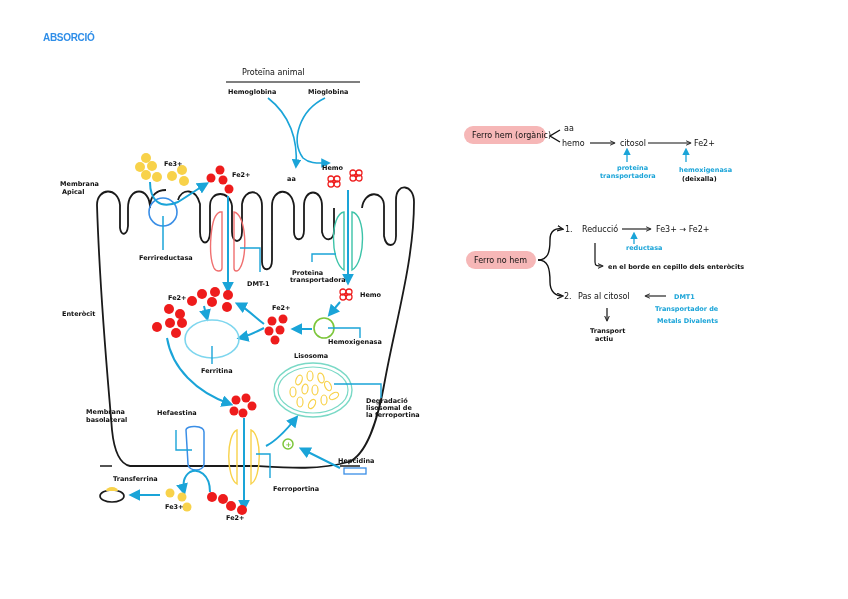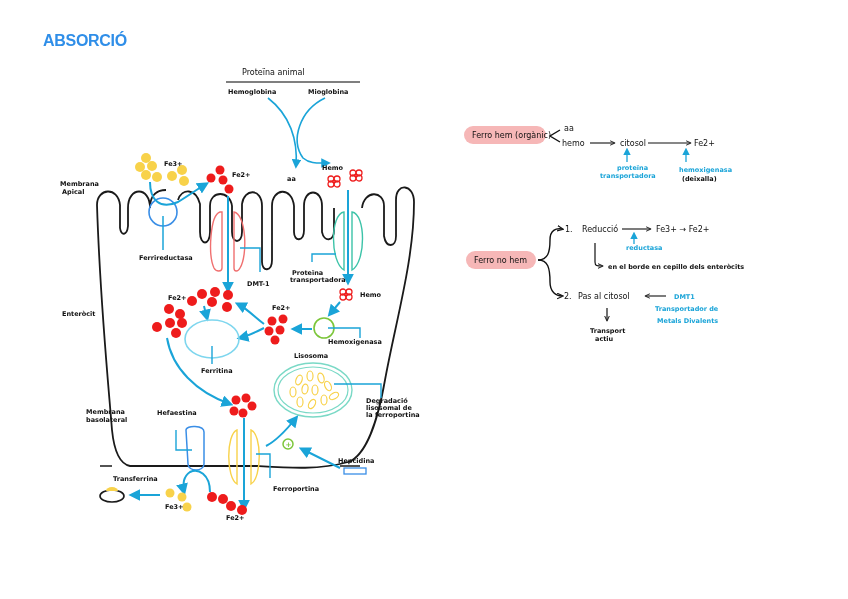--- a/index.html
+++ b/index.html
@@ -1,17 +1,17 @@
 <!DOCTYPE html>
 <html><head>
 <meta charset="utf-8">
 <style>
   html, body { margin:0; padding:0; background:#ffffff; }
   body { width:848px; height:599px; position:relative; overflow:hidden; font-family:"DejaVu Sans", sans-serif; }
-  #title { position:absolute; left:43px; top:32px; font-family:"Liberation Sans", sans-serif; font-weight:bold; font-size:16px; color:#2f8ee8; letter-spacing:-0.3px; }
+  #title { position:absolute; left:43px; top:32px; font-family:"Liberation Sans", sans-serif; font-weight:bold; font-size:10px; color:#2f8ee8; letter-spacing:-0.3px; }
   svg#dia { position:absolute; left:0; top:0; }
   .lbl { font-family:"DejaVu Sans", sans-serif; font-size:6.5px; font-weight:bold; fill:#111; }
   .lblb { font-family:"DejaVu Sans", sans-serif; font-size:8px; fill:#111; }
   .blue { fill:#1aa4d8; }
   .pill { fill:#f6b7b7; }
 </style>
 </head>
 <body>
 
 <div id="title">ABSORCIÓ</div>

